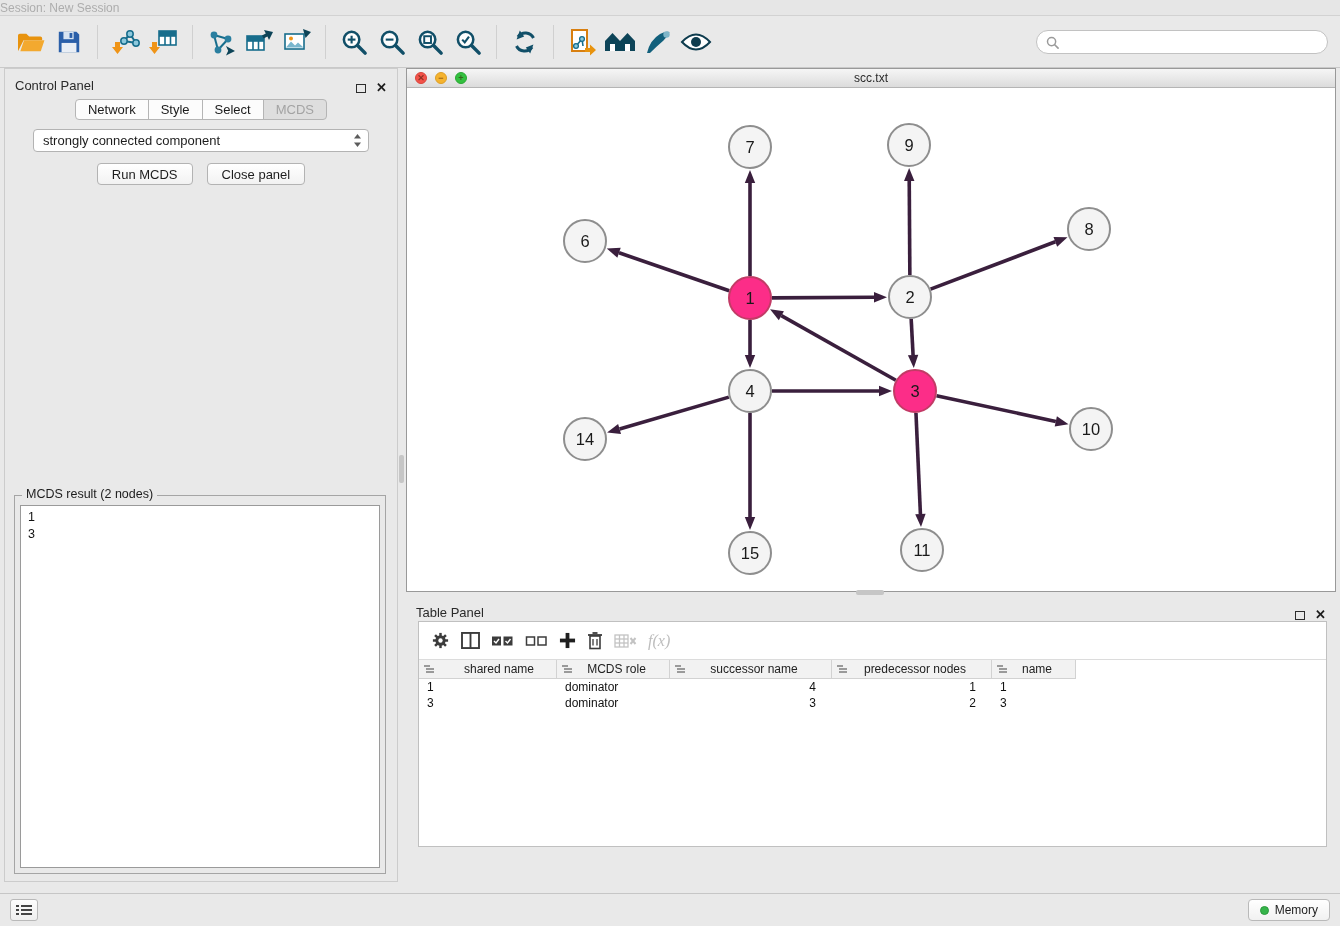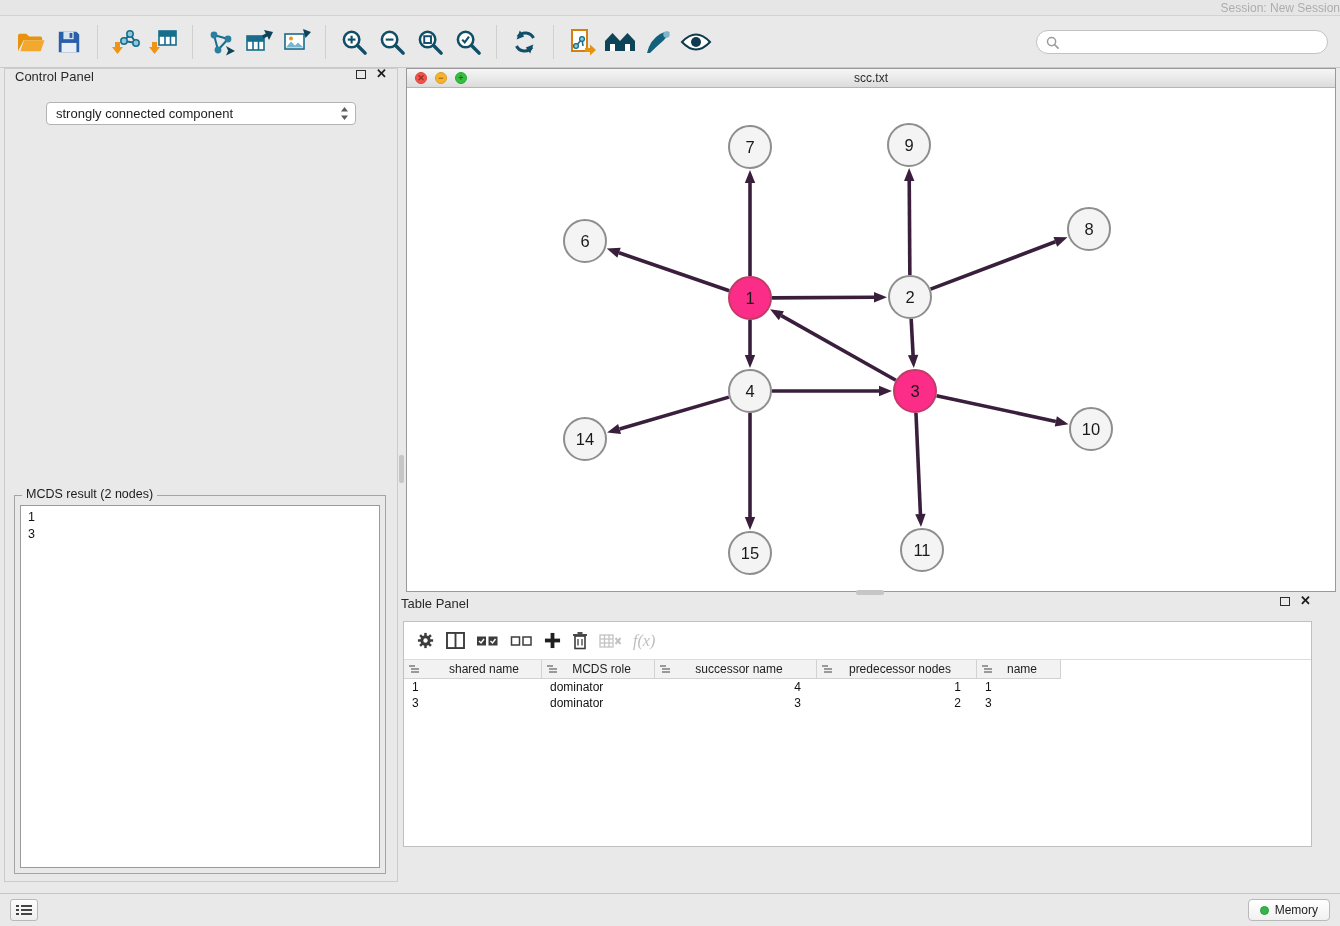--- a/index.html
+++ b/index.html
@@ -10,21 +10,21 @@
     font-family: "Liberation Sans", sans-serif;
     color: #1d1d1d;
     overflow: hidden;
     font-size: 13px;
   }
 
   
   .app-titlebar {
     position:absolute; left:0; top:0; width:100%; height:16px;
     background:#e6e6e6; border-bottom:1px solid #d2d2d2;
-    text-align:right; font-size:12px; line-height:16px; color:#adadad;
+    text-align:left; font-size:12px; line-height:16px; color:#adadad;
   }
 
   
   .main-toolbar {
     position:absolute; left:0; top:17px; width:100%; height:50px;
     display:flex; align-items:center; padding:0 12px;
   }
   .tb-btn { width:38px; height:38px; display:flex; align-items:center; justify-content:center; cursor:default; }
   .tb-sep { width:1px; height:34px; background:#d0d0d0; margin:0 9px; flex:none; }
   .search-box {
@@ -32,21 +32,21 @@
     border:1px solid #c2c2c2; border-radius:12px;
     display:flex; align-items:center; padding:0 9px; gap:6px;
   }
   .search-box input {
     border:none; outline:none; flex:1; font-size:13px; background:transparent;
     font-family:"Liberation Sans",sans-serif;
   }
   .toolbar-divider { position:absolute; left:0; top:67px; width:100%; height:1px; background:#c9c9c9; }
 
   
-  .panel-header { height:24px; display:flex; align-items:flex-start; padding:0 10px; font-size:13px; color:#2a2a2a; }
+  .panel-header { height:24px; display:flex; align-items:flex-end; padding:0 10px; font-size:13px; color:#2a2a2a; }
   .panel-title { flex:none; }
   .win-icons { margin-left:auto; display:flex; align-items:center; gap:10px; }
   .float-icon { width:10px; height:9px; border:1.5px solid #2c2c2c; display:inline-block; }
   .close-x { font-size:13px; font-weight:bold; color:#1c1c1c; line-height:10px; }
 
   .seg-tabs { display:flex; justify-content:center; }
   .seg-tab {
     border:1px solid #b5b5b5; background:#fcfcfc; color:#1b1b1b;
     font-size:13px; padding:2px 12px; margin-left:-1px; cursor:default; white-space:nowrap;
   }
@@ -61,21 +61,21 @@
   }
 
   
   .control-panel {
     position:absolute; left:4px; top:68px; width:394px; height:814px;
     background:#e9e9e9; border:1px solid #cccccc;
   }
   .cp-tabs { margin-top:6px; }
   .opt-label { text-align:center; margin-top:20px; font-size:13px; color:#1c1c1c; }
   .dropdown {
-    margin:9px auto 0; width:310px; height:23px; background:#fff;
+    margin:9px auto 0; width:336px; height:23px; background:#fff;
     border:1px solid #b3b3b3; border-radius:4px;
     display:flex; align-items:center; padding:0 6px 0 9px; font-size:13px; cursor:default;
   }
   .dropdown .dd-arrows { margin-left:auto; flex:none; }
   .cp-buttons { display:flex; justify-content:center; gap:14px; margin-top:11px; }
 
   .result-fieldset {
     position:absolute; left:9px; right:11px; top:426px; bottom:7px;
     border:1px solid #a5a5a5;
   }
@@ -110,21 +110,21 @@
   .light.yellow { background:#f5b32e; border:1px solid #dd9f27; }
   .light.green  { background:#33c03f; border:1px solid #2aa834; }
   #graph-svg { display:block; }
   #graph-svg text { font-family:"Liberation Sans", sans-serif; }
 
   
   .splitter-handle-v { position:absolute; left:399px; top:455px; width:5px; height:28px; background:#c6c6c6; border-radius:2px; }
   .splitter-handle-h { position:absolute; left:856px; top:590px; width:28px; height:5px; background:#c6c6c6; border-radius:2px; }
 
   
-  .table-panel { position:absolute; left:391px; top:596px; width:930px; height:294px; }
+  .table-panel { position:absolute; left:406px; top:596px; width:930px; height:294px; }
   .tp-body {
     position:absolute; left:12px; right:9px; top:25px; height:226px;
     background:#fff; border:1px solid #c0c0c0;
   }
   .tp-toolbar {
     height:38px; border-bottom:1px solid #dcdcdc;
     display:flex; align-items:center; padding-left:12px; gap:11px;
   }
   .tp-icon-btn { display:flex; align-items:center; justify-content:center; cursor:default; }
   .fx-label { font-family:"Liberation Serif", serif; font-style:italic; font-size:16px; color:#bdbdbd; }
@@ -341,30 +341,40 @@
 
 <div class="control-panel">
   <div class="panel-header">
     <span class="panel-title">Control Panel</span>
     <span class="win-icons">
       <span class="float-icon"></span>
       <span class="close-x">✕</span>
     </span>
   </div>
 
+  <div class="seg-tabs cp-tabs" id="cp-tabs">
+      <div class="seg-tab">Network</div>
+      <div class="seg-tab">Style</div>
+      <div class="seg-tab">Select</div>
+      <div class="seg-tab seg-active">MCDS</div>
+    </div>
 
 
   <div class="dropdown">
     <span>strongly connected component</span>
     <svg class="dd-arrows" width="9" height="15" viewBox="0 0 9 15">
       <path d="M4.5 1 L8 5.6 H1 z" fill="#5c5c5c"></path>
       <path d="M4.5 14 L1 9.4 H8 z" fill="#5c5c5c"></path>
     </svg>
   </div>
 
+  <div class="cp-buttons">
+    <div class="btn">Run MCDS</div>
+    <div class="btn">Close panel</div>
+  </div>
 
   <div class="result-fieldset">
     <span class="result-legend">MCDS result (2 nodes)</span>
     <div class="result-area">1
 3</div>
   </div>
 </div>
 
 <div class="network-window">
   <div class="nw-titlebar">

